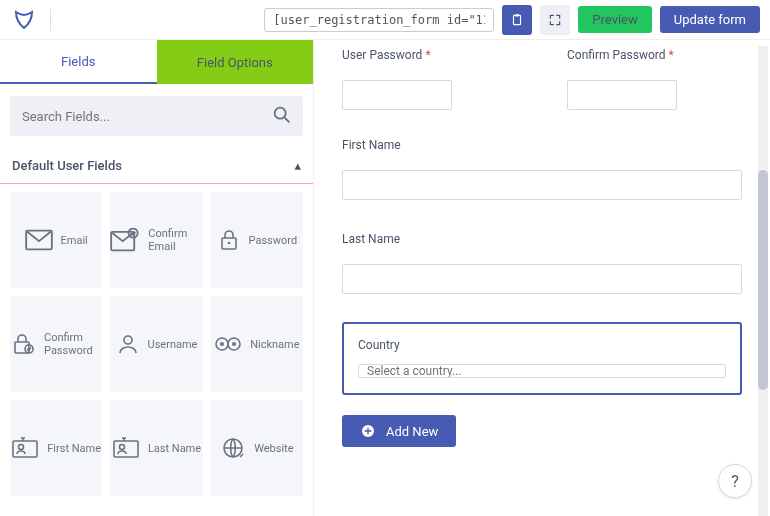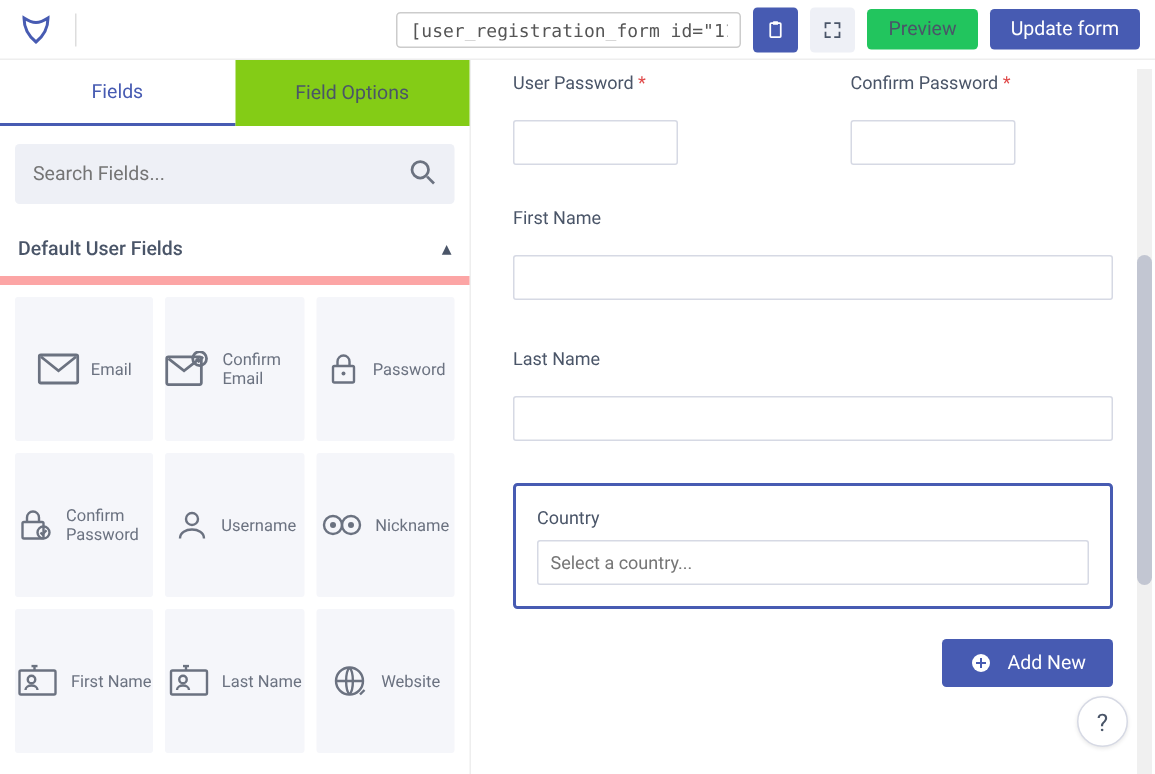--- a/index.html
+++ b/index.html
@@ -14,34 +14,34 @@
 .btn-light{background:#22c55e;color:#4a5568}
 .btn-primary{background:#475bb2;color:#fff}
 .main{display:flex;height:476px}
 .sidebar{width:314px;border-right:1px solid #eee;display:flex;flex-direction:column;background:#fff}
 .tabs{display:flex;height:44px}
 .tab{flex:1;display:flex;align-items:center;justify-content:center;font-size:13px;color:#4a5568;cursor:pointer;background:#84cc16}
 .tab.active{color:#475bb2;background:#fff;border-bottom:2px solid #475bb2}
 .search-wrap{margin:12px 10px;position:relative}
 .search{width:100%;height:40px;border:none;background:#eef0f6;border-radius:3px;padding:0 40px 0 12px;font-size:13px;color:#6b7280}
 .search-icon{position:absolute;right:10px;top:8px;color:#6b7280}
-.cat{display:flex;align-items:center;justify-content:space-between;padding:10px 12px;font-size:13px;color:#4a5568;border-bottom:6px solid #fca5a5;cursor:pointer;font-weight:500}
+.cat{display:flex;align-items:center;justify-content:space-between;padding:10px 12px;font-size:13px;color:#4a5568;border-bottom:1px solid #fca5a5;cursor:pointer;font-weight:500}
 .grid{display:grid;grid-template-columns:repeat(3,1fr);gap:8px;padding:8px 10px;overflow:auto}
 .tile{background:#f5f6fa;border-radius:2px;height:96px;display:flex;flex-direction:row;align-items:center;justify-content:center;gap:8px;cursor:pointer}
 .tile .ic{color:#6b7280;height:30px;display:flex;align-items:center}
 .tile .lbl{font-size:11px;color:#6b7280}
 .canvas{flex:1;padding:8px 28px;overflow:auto;position:relative;background:#fff}
 .row{display:flex;gap:50px;margin-bottom:28px}
 .fld{flex:1;display:flex;flex-direction:column;gap:18px}
 .fl-label{font-size:12px;color:#4a5568}
 .req{color:#e04a4a}
 .fl-input{height:30px;border:1px solid #d6d9e4;border-radius:2px;background:#fff;padding:0 8px;font-size:12px}
 .country-box{border:2px solid #475bb2;border-radius:3px;padding:14px;margin-top:6px}
-.country-select{width:100%;height:30px;border:1px solid #d6d9e4;border-radius:2px;padding:0 8px;color:#8b5cf6;font-size:12px;background:#fff}
-.addnew-wrap{display:flex;justify-content:flex-end;margin-top:20px}
+.country-select{width:100%;height:14px;border:1px solid #d6d9e4;border-radius:2px;padding:0 8px;color:#8b5cf6;font-size:12px;background:#fff}
+.addnew-wrap{display:flex;justify-content:flex-start;margin-top:20px}
 .addnew{background:#475bb2;color:#fff;border:none;border-radius:3px;padding:8px 18px;font-size:13px;display:flex;align-items:center;gap:10px;cursor:pointer}
 .help-btn{position:absolute;right:18px;bottom:18px;width:34px;height:34px;border-radius:50%;border:1px solid #d6d9e4;background:#fff;color:#4a5568;font-size:16px;cursor:pointer;box-shadow:0 1px 3px rgba(0,0,0,.1)}
 .vscroll{position:absolute;right:2px;top:46px;width:10px;height:470px;background:#f0f0f0}
 .vthumb{position:absolute;right:2px;top:170px;width:10px;height:220px;background:#c2c6d2;border-radius:5px}
 </style>
 </head>
 <body>
 
 <div class="topbar">
   <div class="logo">

